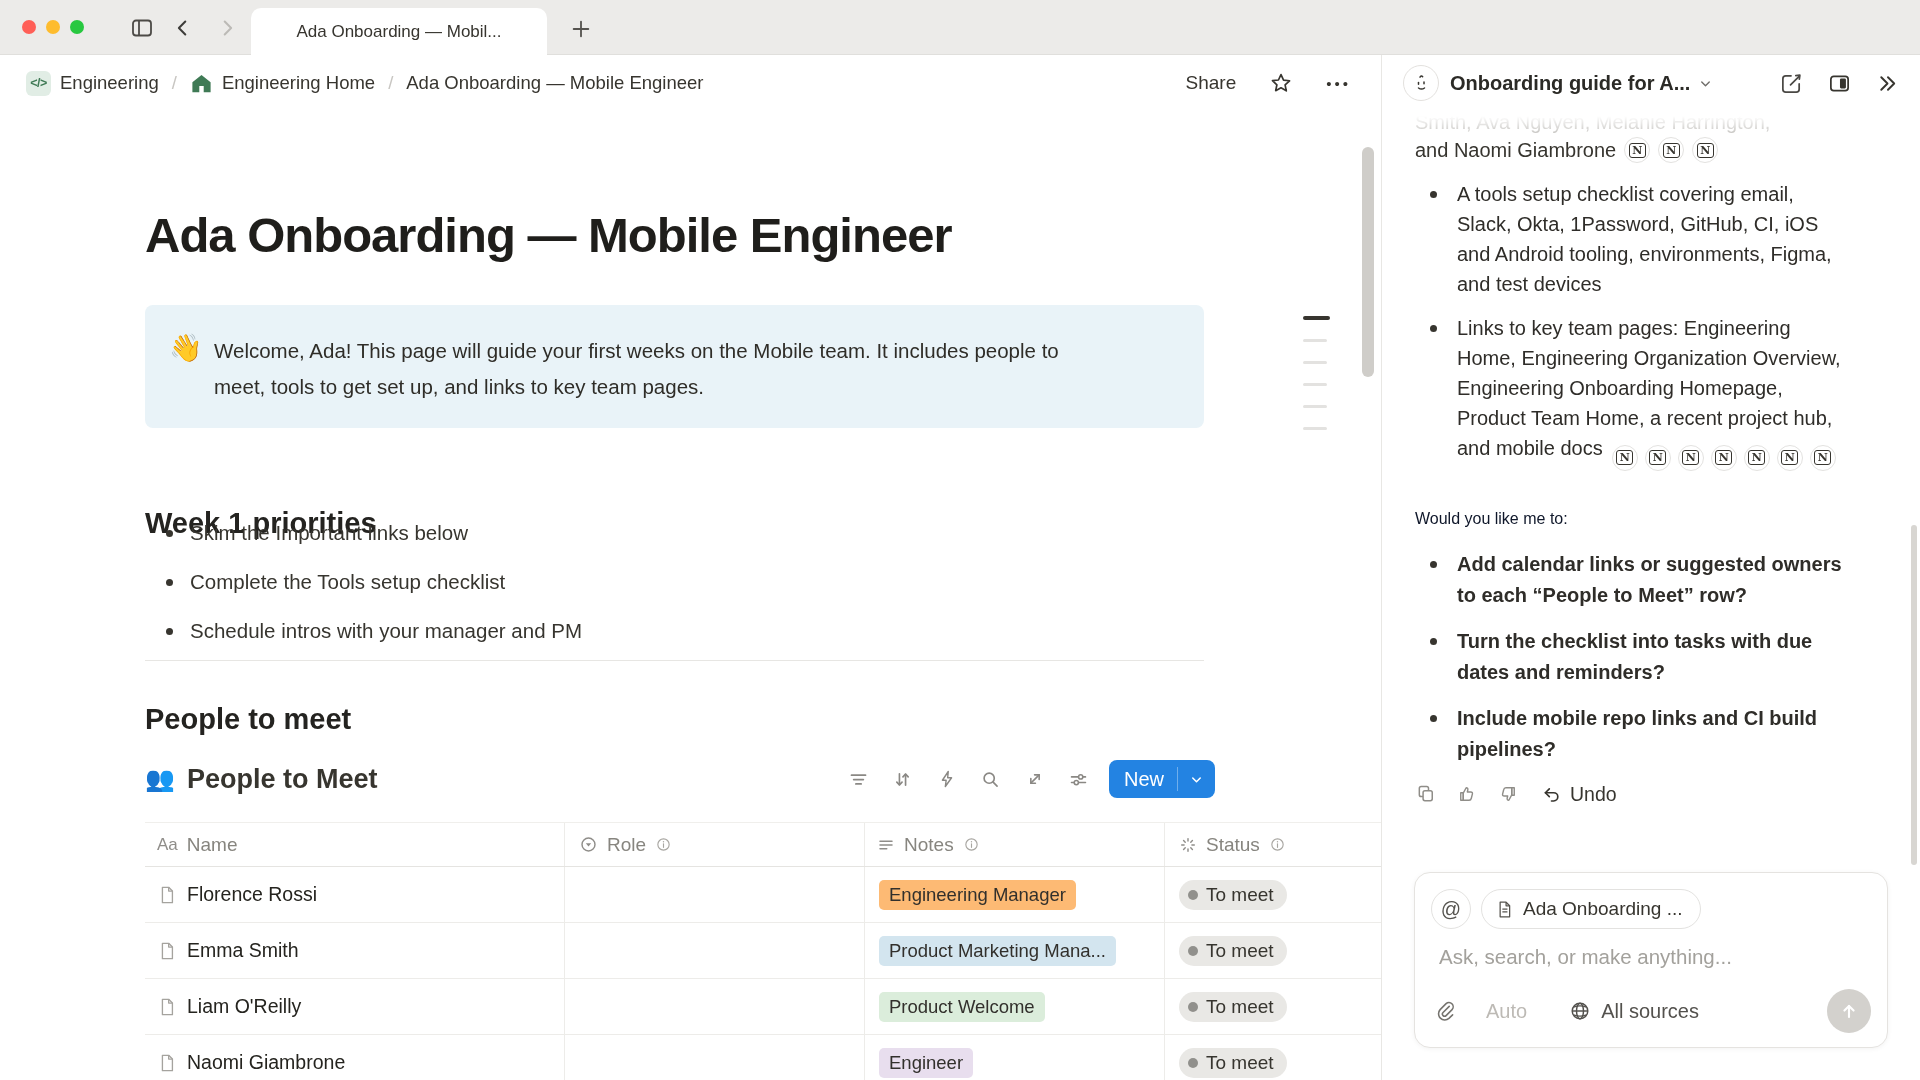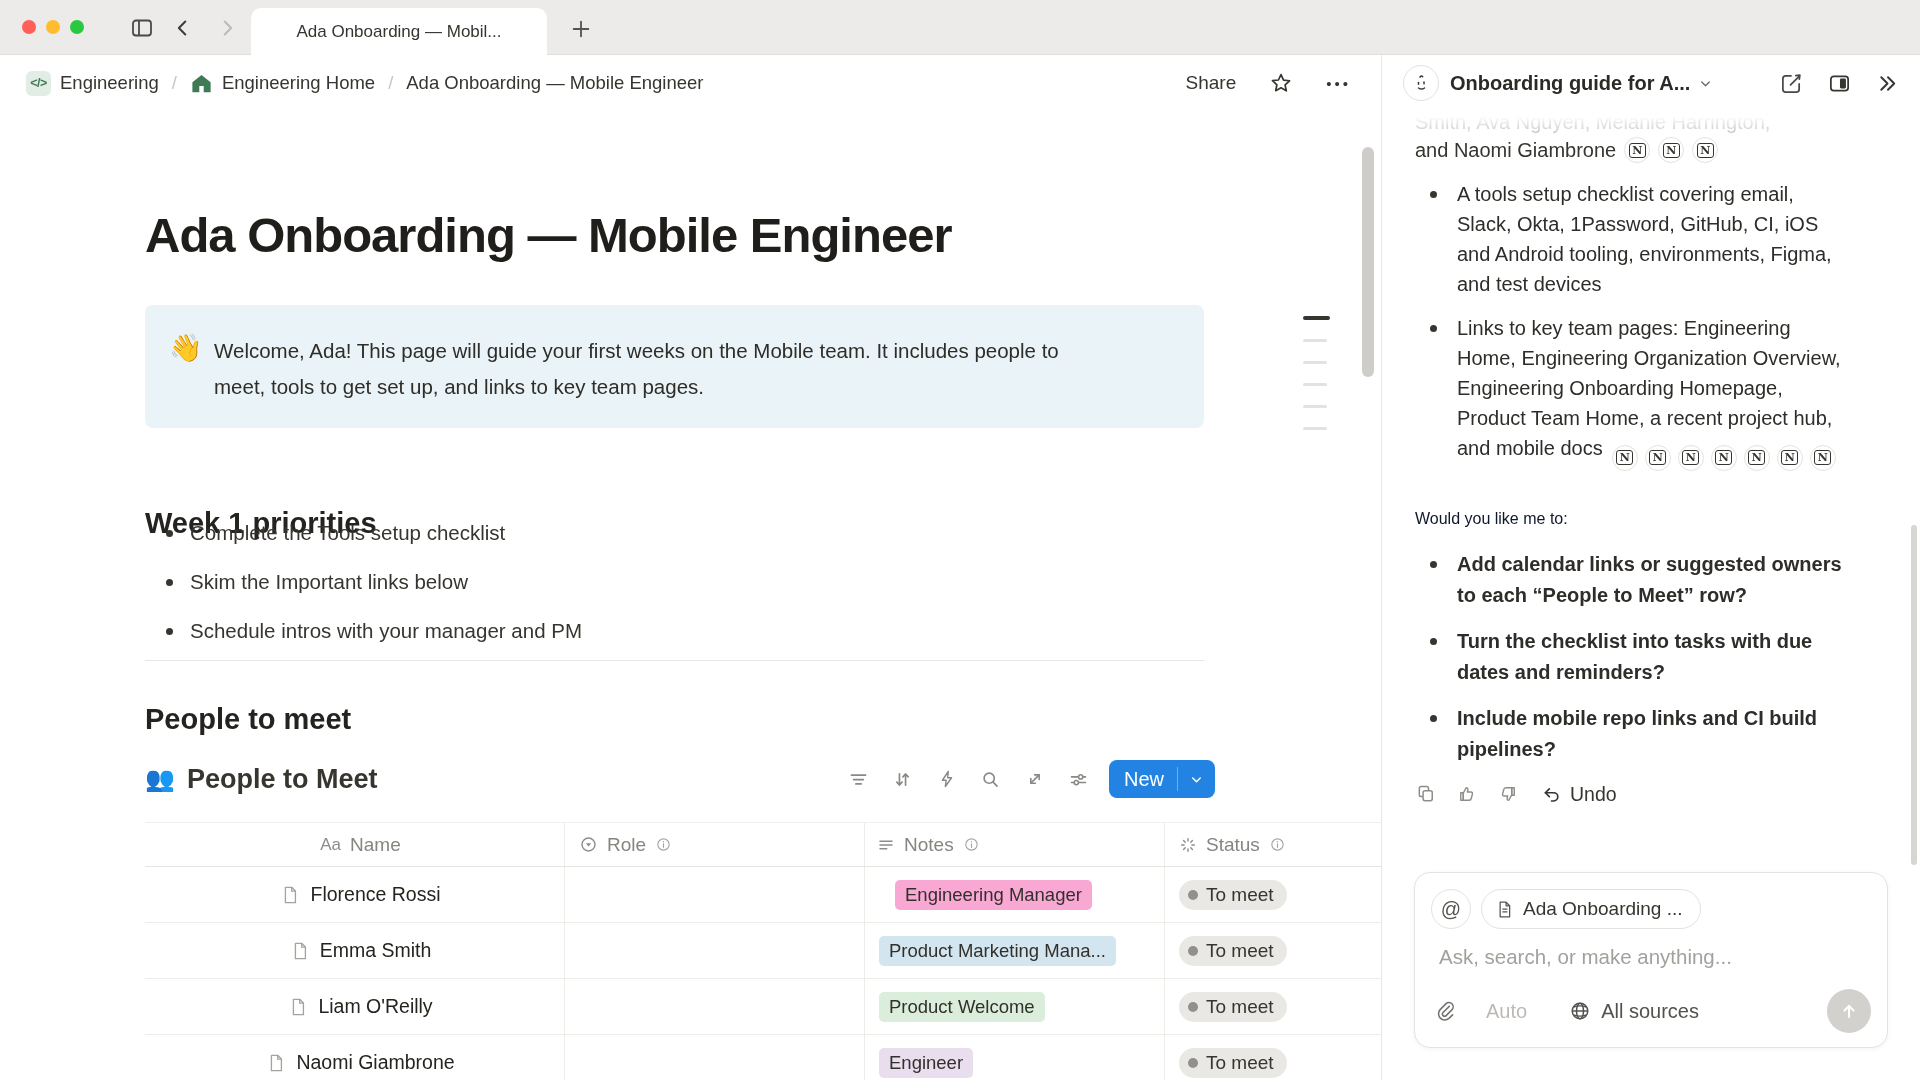--- a/index.html
+++ b/index.html
@@ -71,32 +71,32 @@
   .new-btn { margin-left:19px; height:38px; border-radius:8px; background:#2383E2;
     display:flex; align-items:center; overflow:hidden; color:#fff; }
   .new-btn .nb-label { padding:0 13px 0 15px; font-size:20px; font-weight:500; }
   .new-btn .nb-split { width:1px; height:24px; background:rgba(255,255,255,.35); }
   .new-btn .nb-caret { padding:0 11px; display:flex; align-items:center; }
 
   
   .table { position:absolute; left:145px; top:767px; width:1236px; }
   .trow { display:flex; }
   .tcell { border-right:1px solid #EDECE9; display:flex; align-items:center; }
-  .tcell.c1 { width:420px; padding-left:12px; gap:10px;justify-content:center; }
+  .tcell.c1 { width:420px; padding-left:12px; gap:10px; }
   .tcell.c2 { width:300px; padding-left:12px; }
   .tcell.c3 { width:300px; padding-left:14px; }
   .tcell.c4 { width:216px; padding-left:14px; border-right:none; }
   .thead { height:45px; border-top:1px solid #F0EFEC; border-bottom:1px solid #E5E4E1; }
   .thead .tcell { color:#87857F; font-size:19px; gap:9px; }
   .thead .aa { font-size:17px; color:#8F8D89; }
   .tbody .trow { height:56px; border-bottom:1px solid #EDECE9; }
   .name { font-size:19.5px; font-weight:500; color:#25241F; }
   .tag { font-size:18.5px; color:#32302C; padding:4px 10px; border-radius:5px;
     white-space:nowrap; }
-  .tag-orange { background:#f9a8d4;margin-left:16px; }
+  .tag-orange { background:#fdba74; }
   .tag-blue   { background:#D3E5EF; }
   .tag-green  { background:#DBEDDB; }
   .tag-purple { background:#E8DEEE; }
   .pill { display:flex; align-items:center; gap:8px; background:#E9E8E5;
     border-radius:999px; padding:4px 13px 4px 9px; font-size:19px; }
   .pill .dot { width:10px; height:10px; border-radius:50%; background:#91908C; }
 
   
   .ai-header { position:absolute; top:0; left:0; right:0; height:56px; display:flex;
     align-items:center; padding:0 21px; background:#fff; z-index:3; }
@@ -237,22 +237,22 @@
         <span></span>
         <span></span>
         <span></span>
         <span></span>
         <span></span>
     </div>
     <div class="main-scrollbar"></div>
 
     <h2 class="h2" style="top:452px">Week 1 priorities</h2>
     <ul class="w1-list">
+      <li>Skim the Important links below</li>
       <li>Complete the Tools setup checklist</li>
-      <li>Skim the Important links below</li>
       <li>Schedule intros with your manager and PM</li>
     </ul>
 
     <div class="divider"></div>
 
     <h2 class="h2" style="top:648px">People to meet</h2>
 
     <div class="db-header">
       <div class="db-title">
         <span style="font-size:24px">👥</span>

